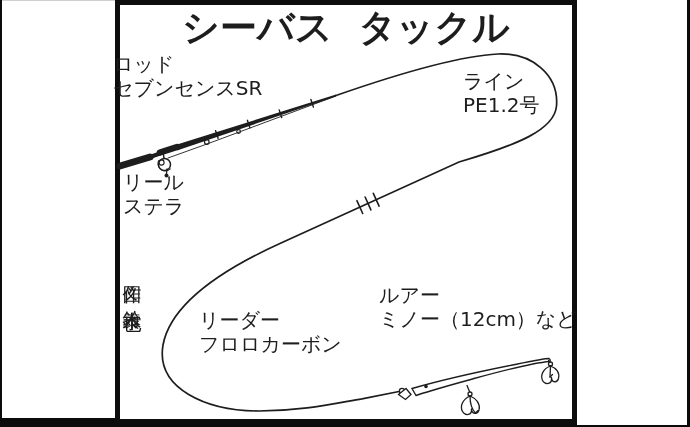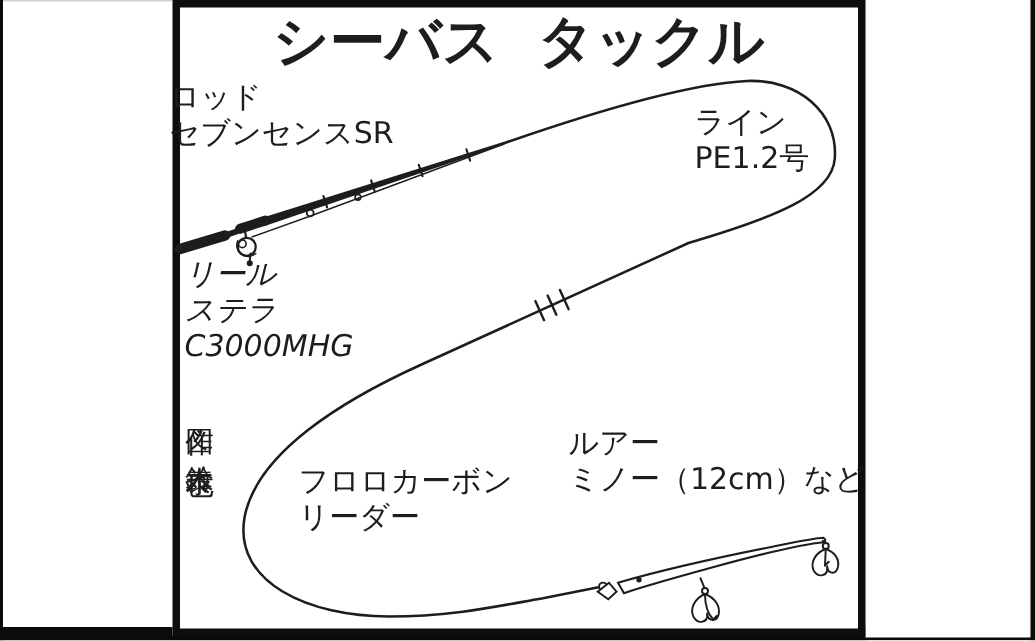--- a/index.html
+++ b/index.html
@@ -13,21 +13,21 @@
   .bottom-strip{left:0;top:418px;width:577px;height:9px;background:#0b0b0b;}
   .top-faint{left:0;top:0;width:115px;height:1px;background:#cfcfcf;}
   
   .panel{left:115px;top:0;width:462px;height:424px;border:5px solid #0d0d0d;
          background:#ffffff;box-sizing:border-box;}
   .title{left:115px;top:3px;width:462px;text-align:center;font-size:37px;font-weight:700;
          letter-spacing:0px;word-spacing:0.35em;white-space:nowrap;}
   .label{font-size:20px;line-height:24px;font-weight:500;white-space:nowrap;}
   .label-rod{left:113px;top:52px;}
   .label-line{left:439px;top:69px;margin-left:24px;}
-  .label-reel{left:123px;top:170px;font-style:italic;}
+  .label-reel{left:123px;top:170px;}
   .label-leader{left:199px;top:308px;}
   .label-leader .indent{padding-left:6px;}
   .label-lure{left:379px;top:283px;}
   .credit{left:121px;top:270px;height:152px;writing-mode:vertical-rl;text-orientation:upright;
           font-size:19px;line-height:24px;letter-spacing:1px;font-weight:500;white-space:nowrap;}
   svg.art{position:absolute;left:0;top:0;pointer-events:none;}
 </style>
 </head>
 <body>
 
@@ -48,26 +48,25 @@
   </div>
 
   <div class="abs label label-line">
     <div>ライン</div>
     <div>PE1.2号</div>
   </div>
 
   <div class="abs label label-reel">
     <div>リール</div>
     <div>ステラ</div>
-    <div>C3000MHG</div>
   </div>
 
   <div class="abs label label-leader">
+    <div>リーダー</div>
     <div>フロロカーボン</div>
-    <div>リーダー</div>
   </div>
 
   <div class="abs label label-lure">
     <div>ルアー</div>
     <div>ミノー（12cm）など</div>
   </div>
 
   <div class="abs credit">作図 鈴木泰也</div>
 
   <svg class="art" width="690" height="427" viewBox="0 0 690 427">

